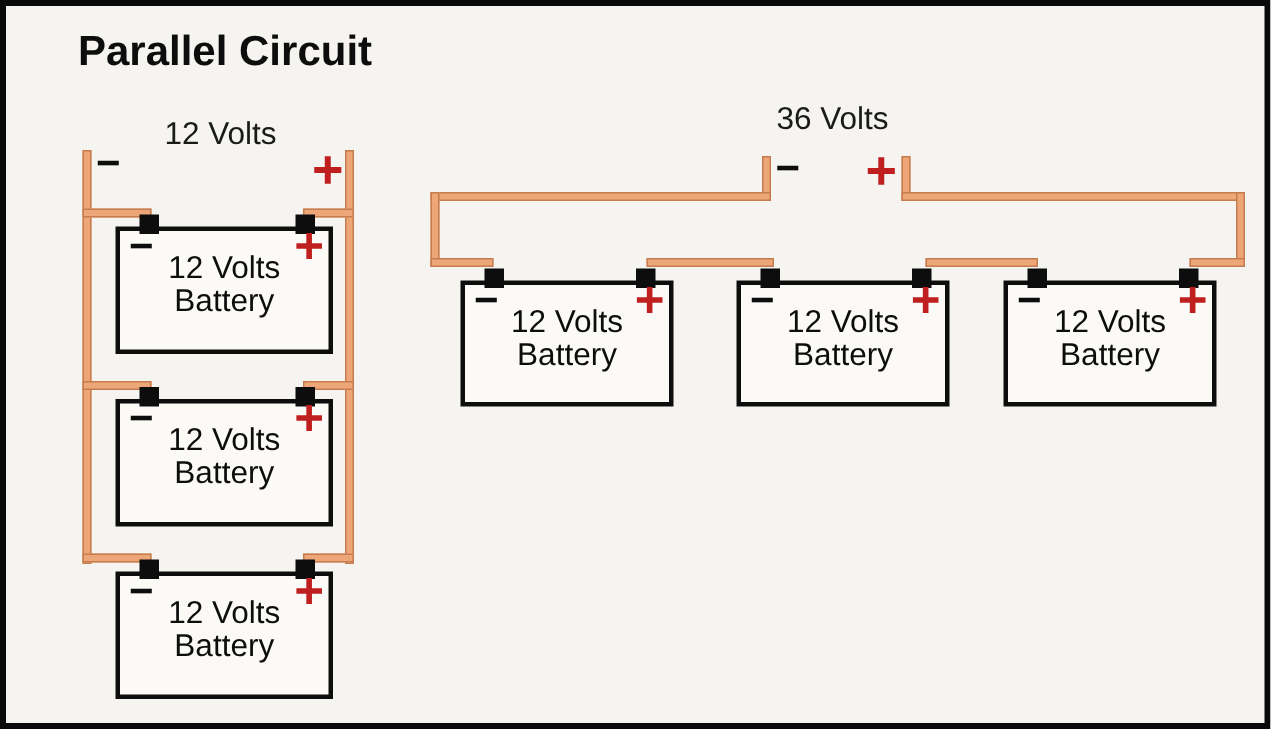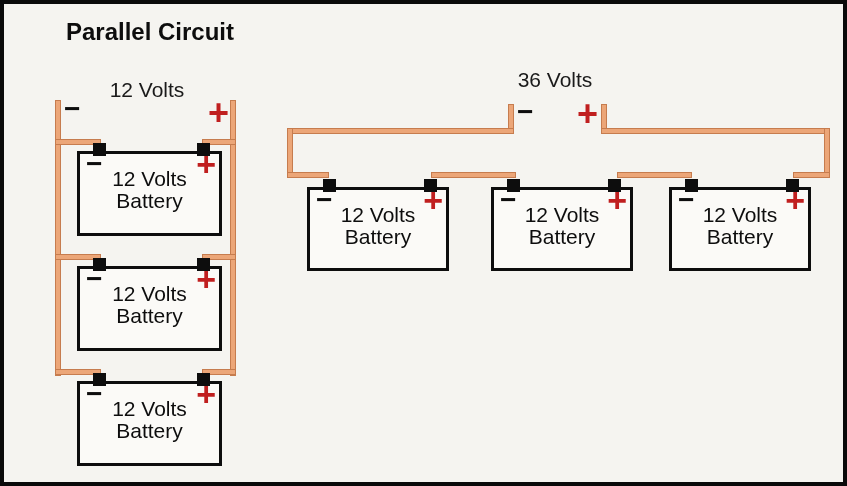--- a/index.html
+++ b/index.html
@@ -8,21 +8,21 @@
     width:847px;height:486px;
     box-sizing:border-box;
     background:#F5F4F0;
     border:4px solid #0a0a0a;
     overflow:hidden;
     font-family:"Liberation Sans", sans-serif;
     color:#111;
   }
   .abs{position:absolute;}
   .title{
-    font-size:24px;font-weight:bold;color:#0d0d0d;
+    font-size:28px;font-weight:bold;color:#0d0d0d;
     text-align:center;letter-spacing:0px;white-space:nowrap;
   }
   .vlabel{
     font-size:21px;color:#1a1a1a;text-align:center;white-space:nowrap;
   }
   
   .wire{
     background:#ECA678;
     border:1px solid #C67C4E;
     box-sizing:border-box;

